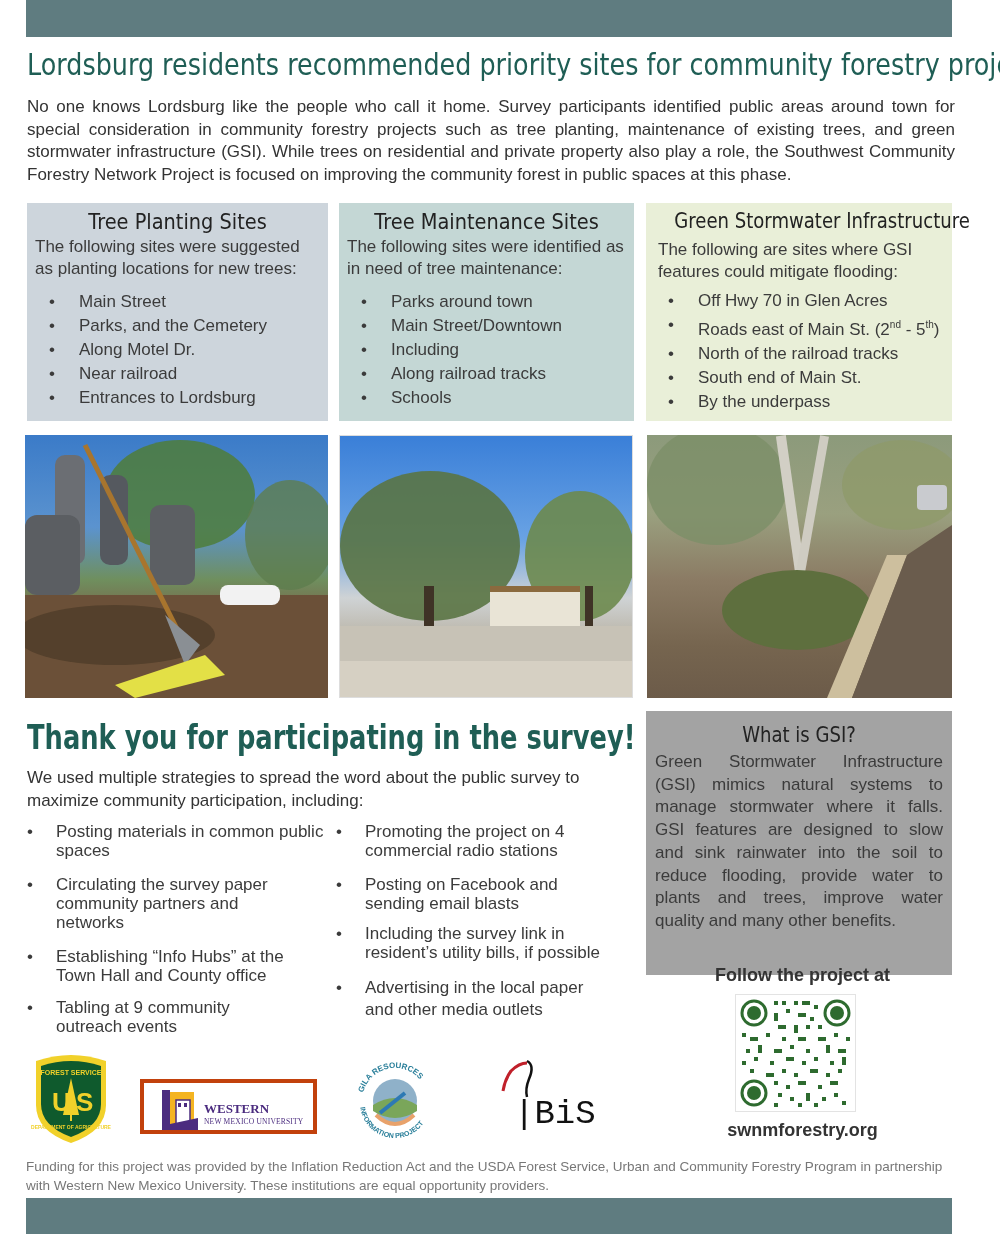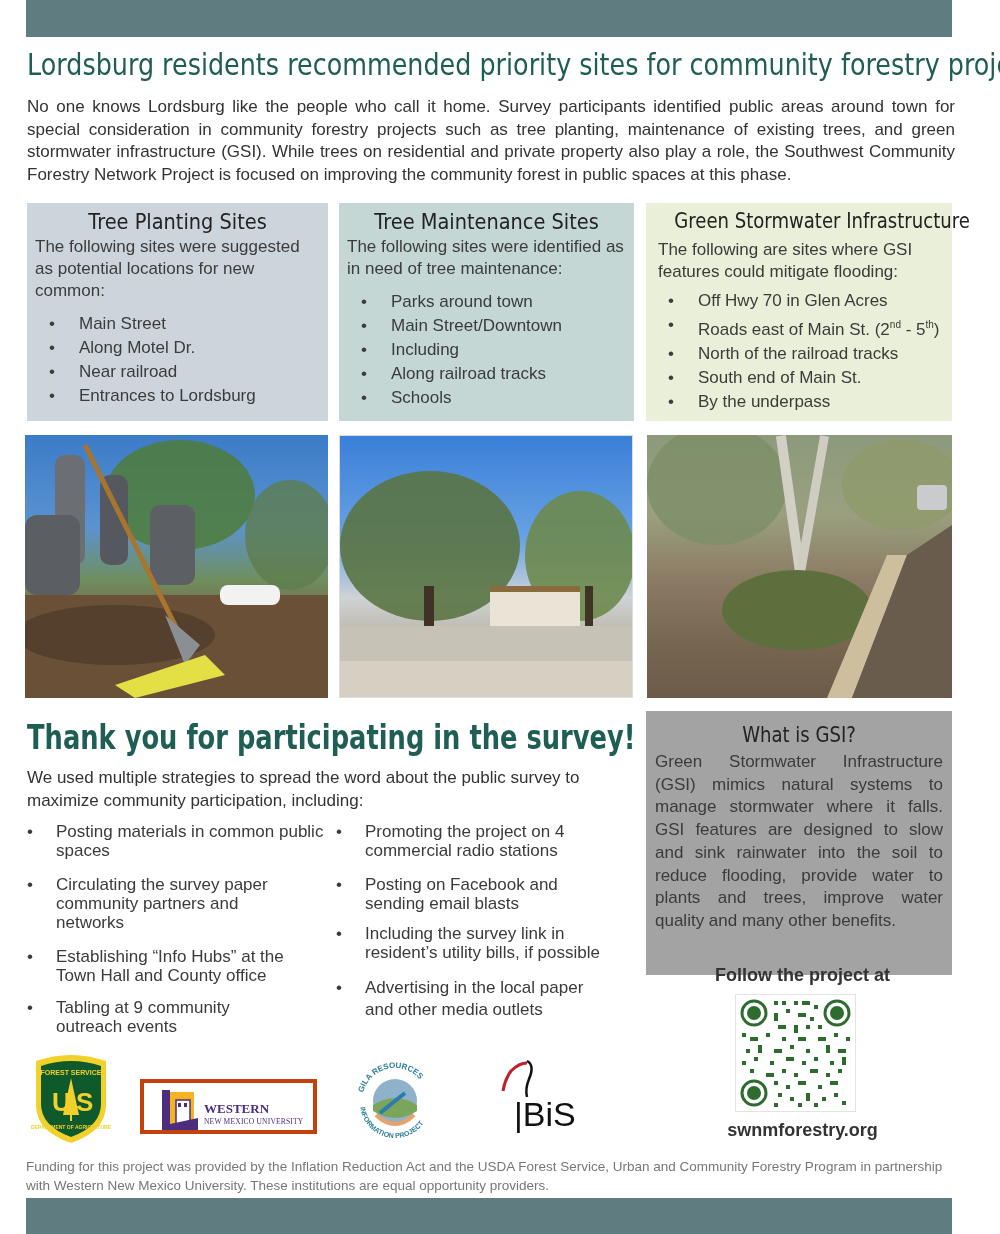--- a/index.html
+++ b/index.html
@@ -38,36 +38,37 @@
   .follow { position: absolute; left: 690px; top: 965px; width: 225px; text-align: center; font-size: 18px; font-weight: bold; color: #333; }
   .qr { position: absolute; left: 735px; top: 994px; width: 121px; height: 118px; background: #ffffff; border: 1px solid #e3e3e3; }
   .site-url { position: absolute; left: 700px; top: 1120px; width: 205px; text-align: center; font-size: 18px; font-weight: bold; color: #333; }
   .logo { position: absolute; }
   .logo-usfs { left: 30px; top: 1053px; width: 82px; height: 92px; }
   .logo-wnmu { left: 140px; top: 1079px; width: 177px; height: 55px; border: 4px solid #c2410c; background: #fff; }
   .wnmu-name { position: absolute; left: 60px; top: 18px; font-family: "Liberation Serif", serif; font-weight: bold; font-size: 13px; color: #4b2c7f; }
   .wnmu-sub { position: absolute; left: 60px; top: 34px; font-family: "Liberation Serif", serif; font-size: 7.5px; color: #4b2c7f; letter-spacing: 0.2px; }
   .logo-gila { left: 350px; top: 1053px; width: 90px; height: 94px; }
   .logo-bis { left: 497px; top: 1057px; width: 85px; height: 80px; }
-  .bis-text { position: absolute; left: 17px; top: 38px; font-family: Liberation Sans, sans-serif; font-size: 34px; color: #111; text-align: center; }
+  .bis-text { position: absolute; left: 17px; top: 38px; font-family: Liberation Mono, monospace; font-size: 34px; color: #111; text-align: center; }
   .funding { position: absolute; left: 26px; top: 1157px; width: 930px; font-size: 13.5px; line-height: 19px; color: #777; }
 </style>
 </head>
 <body>
 
 <div class="band top"></div>
 
 <h1 class="main-title">Lordsburg residents recommended priority sites for community forestry projects</h1>
 <p class="intro">No one knows Lordsburg like the people who call it home. Survey participants identified public areas around town for special consideration in community forestry projects such as tree planting, maintenance of existing trees, and green stormwater infrastructure (GSI). While trees on residential and private property also play a role, the Southwest Community Forestry Network Project is focused on improving the community forest in public spaces at this phase.</p>
 
 <section class="box box1">
   <h2>Tree Planting Sites</h2>
-  <p>The following sites were suggested as potential locations for new common:</p>
+  <p>The following sites were suggested as planting locations for new trees:</p>
   <ul>
     <li>Main Street</li>
+    <li>Parks, and the Cemetery</li>
     <li>Along Motel Dr.</li>
     <li>Near railroad</li>
     <li>Entrances to Lordsburg</li>
   </ul>
 </section>
 
 <section class="box box2">
   <h2>Tree Maintenance Sites</h2>
   <p>The following sites were identified as in need of tree maintenance:</p>
   <ul>

